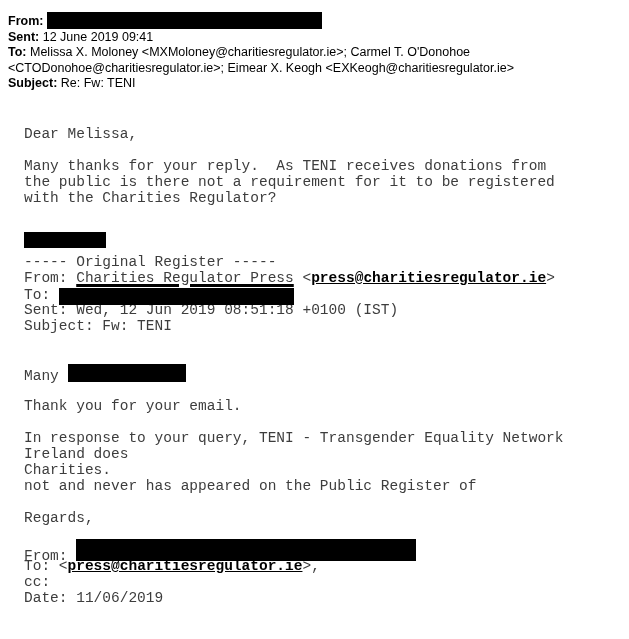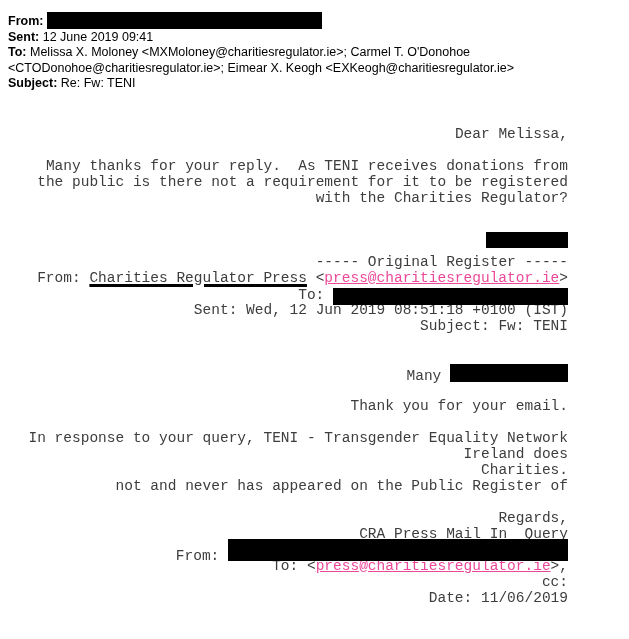--- a/index.html
+++ b/index.html
@@ -36,30 +36,30 @@
     position: relative;
   }
   
   .email-body {
     margin-top: 34px;
     padding-left: 24px;
     font-family: "Liberation Mono", "DejaVu Sans Mono", monospace;
     font-size: 14.5px;
     line-height: 16px;
     color: #3d3d3d;
-    text-align: right;
   }
   .line {
     white-space: pre;
     height: 16px;
   }
   .mail-link {
-    color: #ec4899;
+    color: #000000;
     text-decoration: underline;
     cursor: pointer;
+    font-weight: bold;
   }
   .black-underline {
     text-decoration: underline;
     text-decoration-color: #000000;
     text-decoration-thickness: 3px;
     text-underline-offset: 2px;
   }
   .black-underline-thin {
     text-decoration: underline;
     text-decoration-color: #000000;
@@ -110,20 +110,20 @@
       <div class="line"><span>Many </span><span class="redaction" style="width: 118px; height: 18px; top: -2px; vertical-align: text-bottom;"></span></div>
       <div class="line">&nbsp;</div>
       <div class="line"><span>Thank you for your email.</span></div>
       <div class="line">&nbsp;</div>
       <div class="line"><span>In response to your query, TENI - Transgender Equality Network</span></div>
       <div class="line"><span>Ireland does</span></div>
       <div class="line"><span>Charities.</span></div>
       <div class="line"><span>not and never has appeared on the Public Register of</span></div>
       <div class="line">&nbsp;</div>
       <div class="line"><span>Regards,</span></div>
-      <div class="line"><span>     </span><span class="black-underline-thin">CRA Press Mail In  Query</span></div>
+      <div class="line"><span>     </span></div>
       <div class="line"><span>From: </span><span class="redaction" style="width: 340px; height: 22px; top: -3px; vertical-align: text-bottom;"></span></div>
       <div class="line"><span>To: &lt;</span><a class="mail-link">press@charitiesregulator.ie</a><span>&gt;,</span></div>
       <div class="line"><span>cc:</span></div>
       <div class="line"><span>Date: 11/06/2019</span></div>
     </div>
 
 </div>
 
 </body></html>

